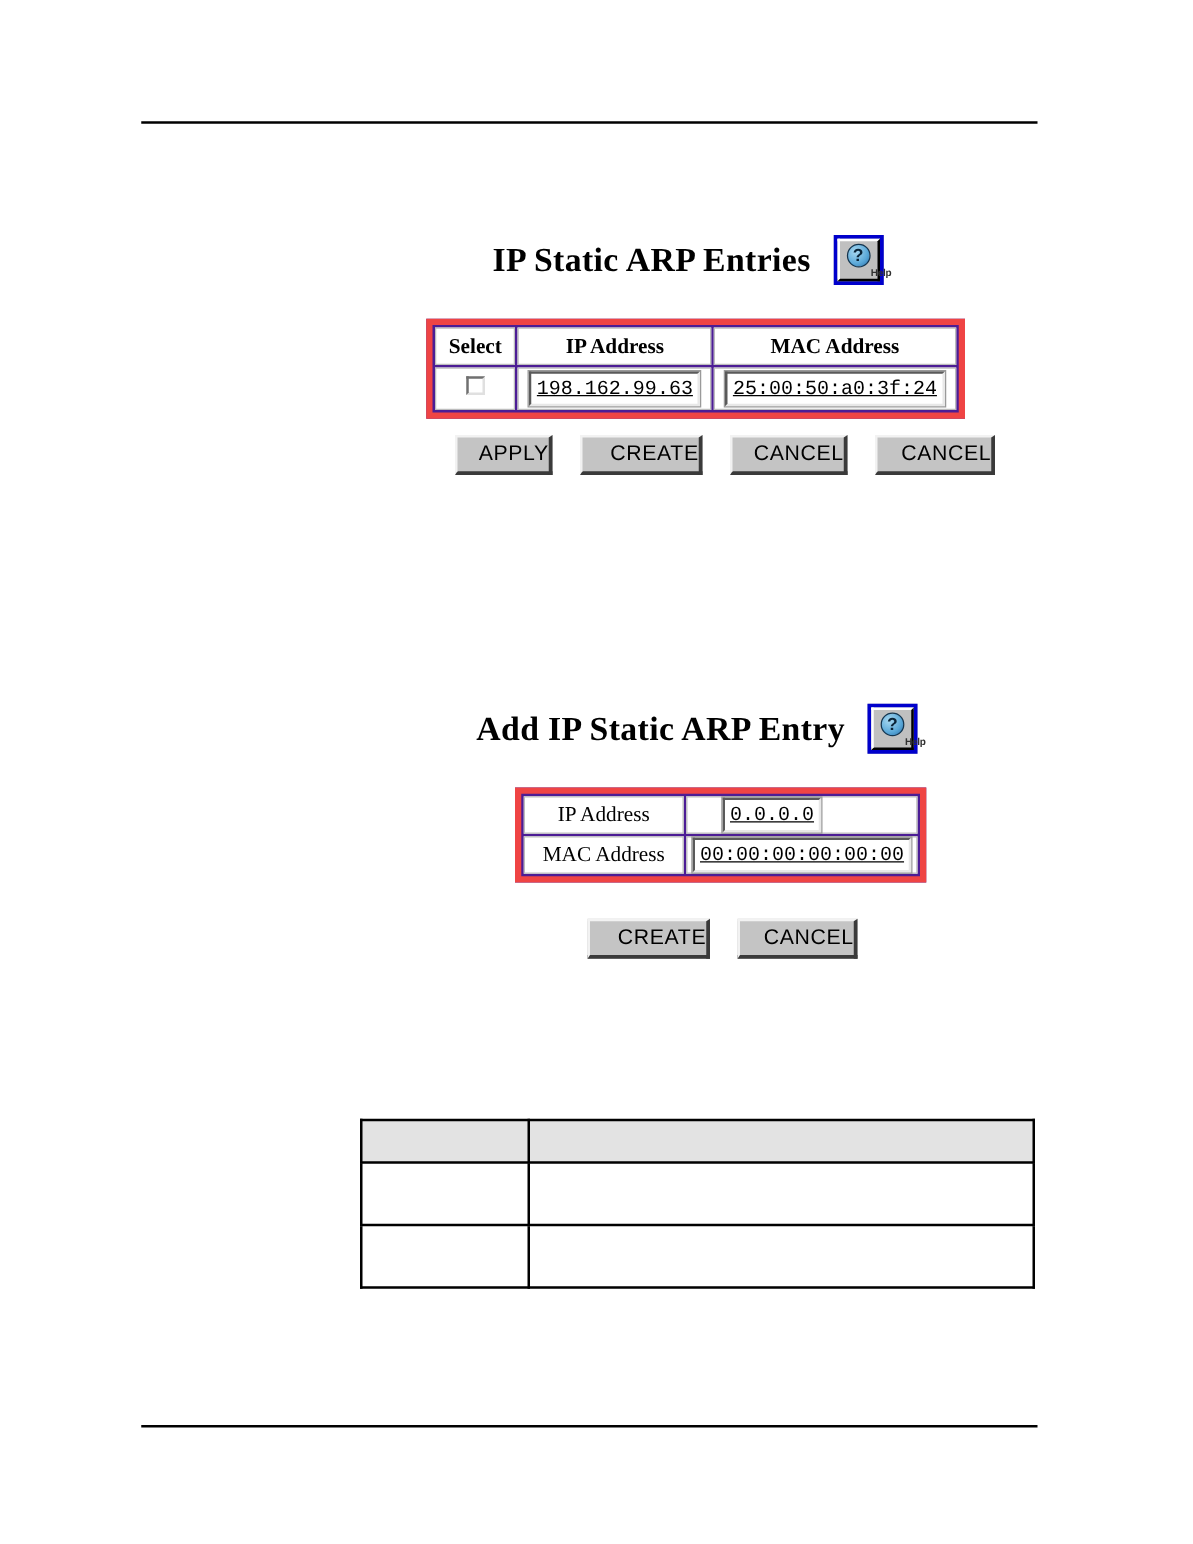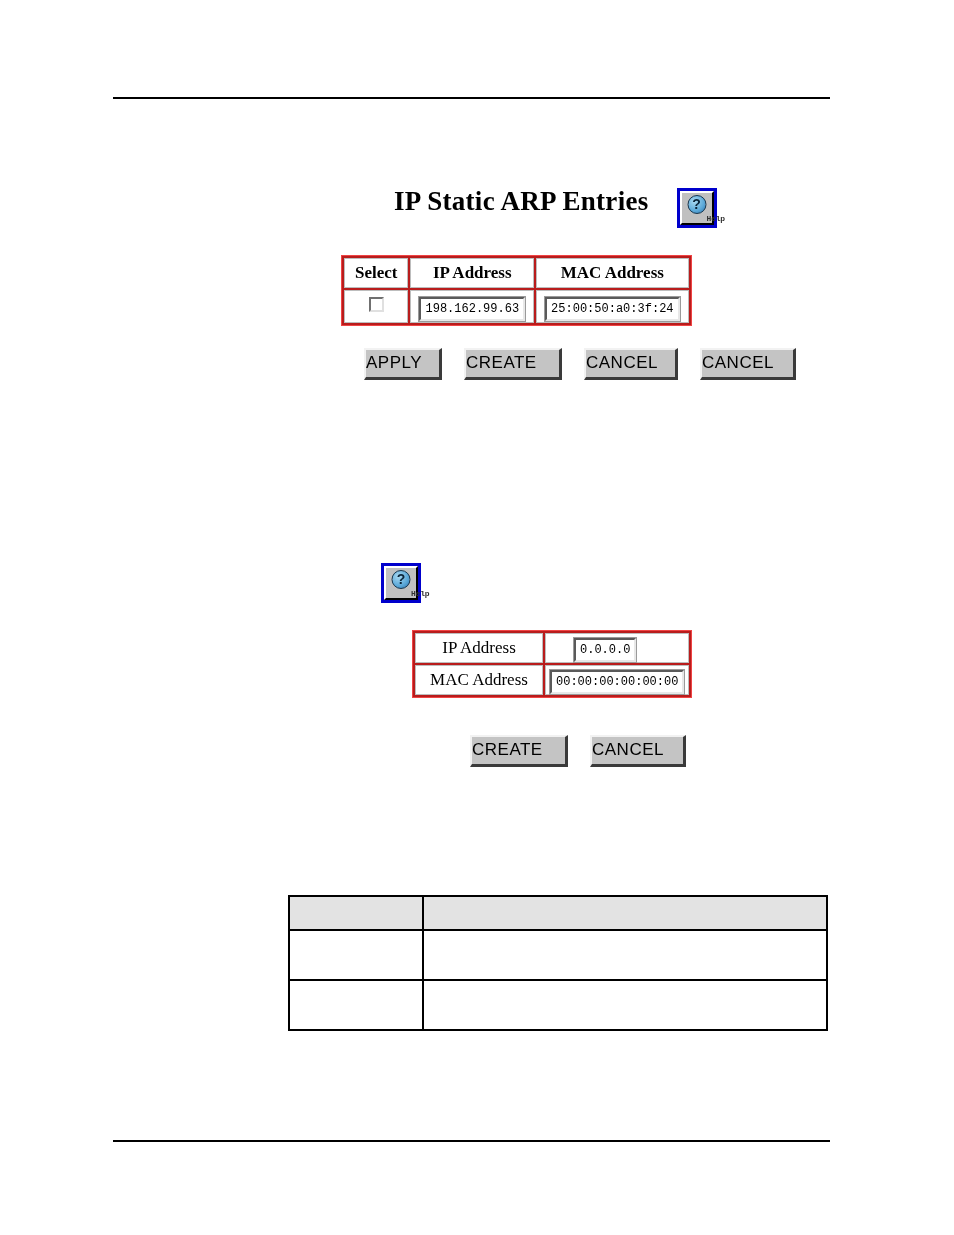--- a/index.html
+++ b/index.html
@@ -24,21 +24,22 @@
     height: 0;
     border-top: 2px solid #000000;
   }
   .page-rule.top    { top: 97px; }
   .page-rule.bottom { top: 1140px; }
 
   
   .section-title-row {
     position: absolute;
     display: flex;
-    gap: 28px;
+    align-items: center;
+    gap: 18px;
   }
   .section-title {
     font-family: "Liberation Serif", "DejaVu Serif", serif;
     font-weight: bold;
     font-size: 27px;
     letter-spacing: 0.3px;
     white-space: nowrap;
     line-height: 1;
   }
 
@@ -80,35 +81,35 @@
     font-size: 14px;
     line-height: 17px;
     text-align: center;
   }
   .help-icon .help-word {
     position: absolute;
     left: 0;
     right: 0;
     bottom: 2px;
     text-align: center;
-    font-family: Liberation Mono, monospace;
+    font-family: Liberation Sans, sans-serif;
     font-size: 8px;
     font-weight: bold;
     color: #303030;
     letter-spacing: -0.2px;
     padding-left: 27px;
   }
 
   
   .ui-table {
     position: absolute;
     border-collapse: separate;
     border-spacing: 2px;
-    background: #b91c1c;
-    border: 1px solid #ef4444;
+    background: #4c1d95;
+    border: 5px solid #ef4444;
   }
   .ui-table th {
     background: #ffffff;
     border: 1px solid #bdbdbd;
     font-family: "Liberation Serif", "DejaVu Serif", serif;
     font-weight: bold;
     font-size: 17px;
     padding: 4px 10px;
     text-align: center;
     white-space: nowrap;
@@ -118,31 +119,32 @@
     border: 1px solid #bdbdbd;
     padding: 4px 8px;
     text-align: center;
     vertical-align: middle;
   }
   .ui-table td.select-cell { padding: 6px 14px; }
 
   
   .txt {
     font-family: "Liberation Mono", "DejaVu Sans Mono", monospace;
-    font-size: 12px;
+    font-size: 16px;
     color: #000000;
     background: #ffffff;
     border-top: 2px solid #5a5a5a;
     border-left: 2px solid #5a5a5a;
     border-right: 2px solid #e8e8e8;
     border-bottom: 2px solid #e8e8e8;
     outline: 1px solid #9a9a9a;
     outline-offset: 0;
     padding: 3px 4px;
     box-sizing: content-box;
+    text-decoration: underline;
   }
   .txt.ip-entry  { width: 146px; }
   .txt.mac-entry { width: 178px; }
   .txt.ip-add    { width: 158px; }
   .txt.mac-add   { width: 228px; margin-top: 48px; }
 
   
   .chk {
     width: 15px;
     height: 15px;
@@ -166,21 +168,21 @@
     font-family: "Liberation Sans", sans-serif;
     font-size: 17px;
     letter-spacing: 0.5px;
     color: #000000;
     background: #c4c4c4;
     border-top: 2px solid #f2f2f2;
     border-left: 2px solid #f2f2f2;
     border-right: 3px solid #3a3a3a;
     border-bottom: 3px solid #3a3a3a;
     padding: 3px 0 4px 0;
-    text-align: left;
+    text-align: right;
     box-sizing: border-box;
     cursor: pointer;
     line-height: 1.15;
   }
 
   
   .desc-table {
     position: absolute;
     border-collapse: collapse;
     table-layout: fixed;
@@ -231,20 +233,21 @@
 </table>
 
 <div class="btn-row" style="left:364px; top:348px; gap:22px;">
   <span class="btn" style="width:78px;">APPLY</span>
   <span class="btn" style="width:98px;">CREATE</span>
   <span class="btn" style="width:94px;">CANCEL</span>
   <span class="btn" style="width:96px;">CANCEL</span>
 </div>
 
 <div class="section-title-row" style="left:381px; top:563px;">
+  <span class="section-title">Add IP Static ARP Entry</span>
   <span class="help-icon">
     <span class="bevel"></span>
     <span class="qmark">?</span>
     <span class="help-word">Help</span>
   </span>
 </div>
 
 <table class="ui-table" style="left:412px; top:630px;">
   <tbody>
     <tr>

